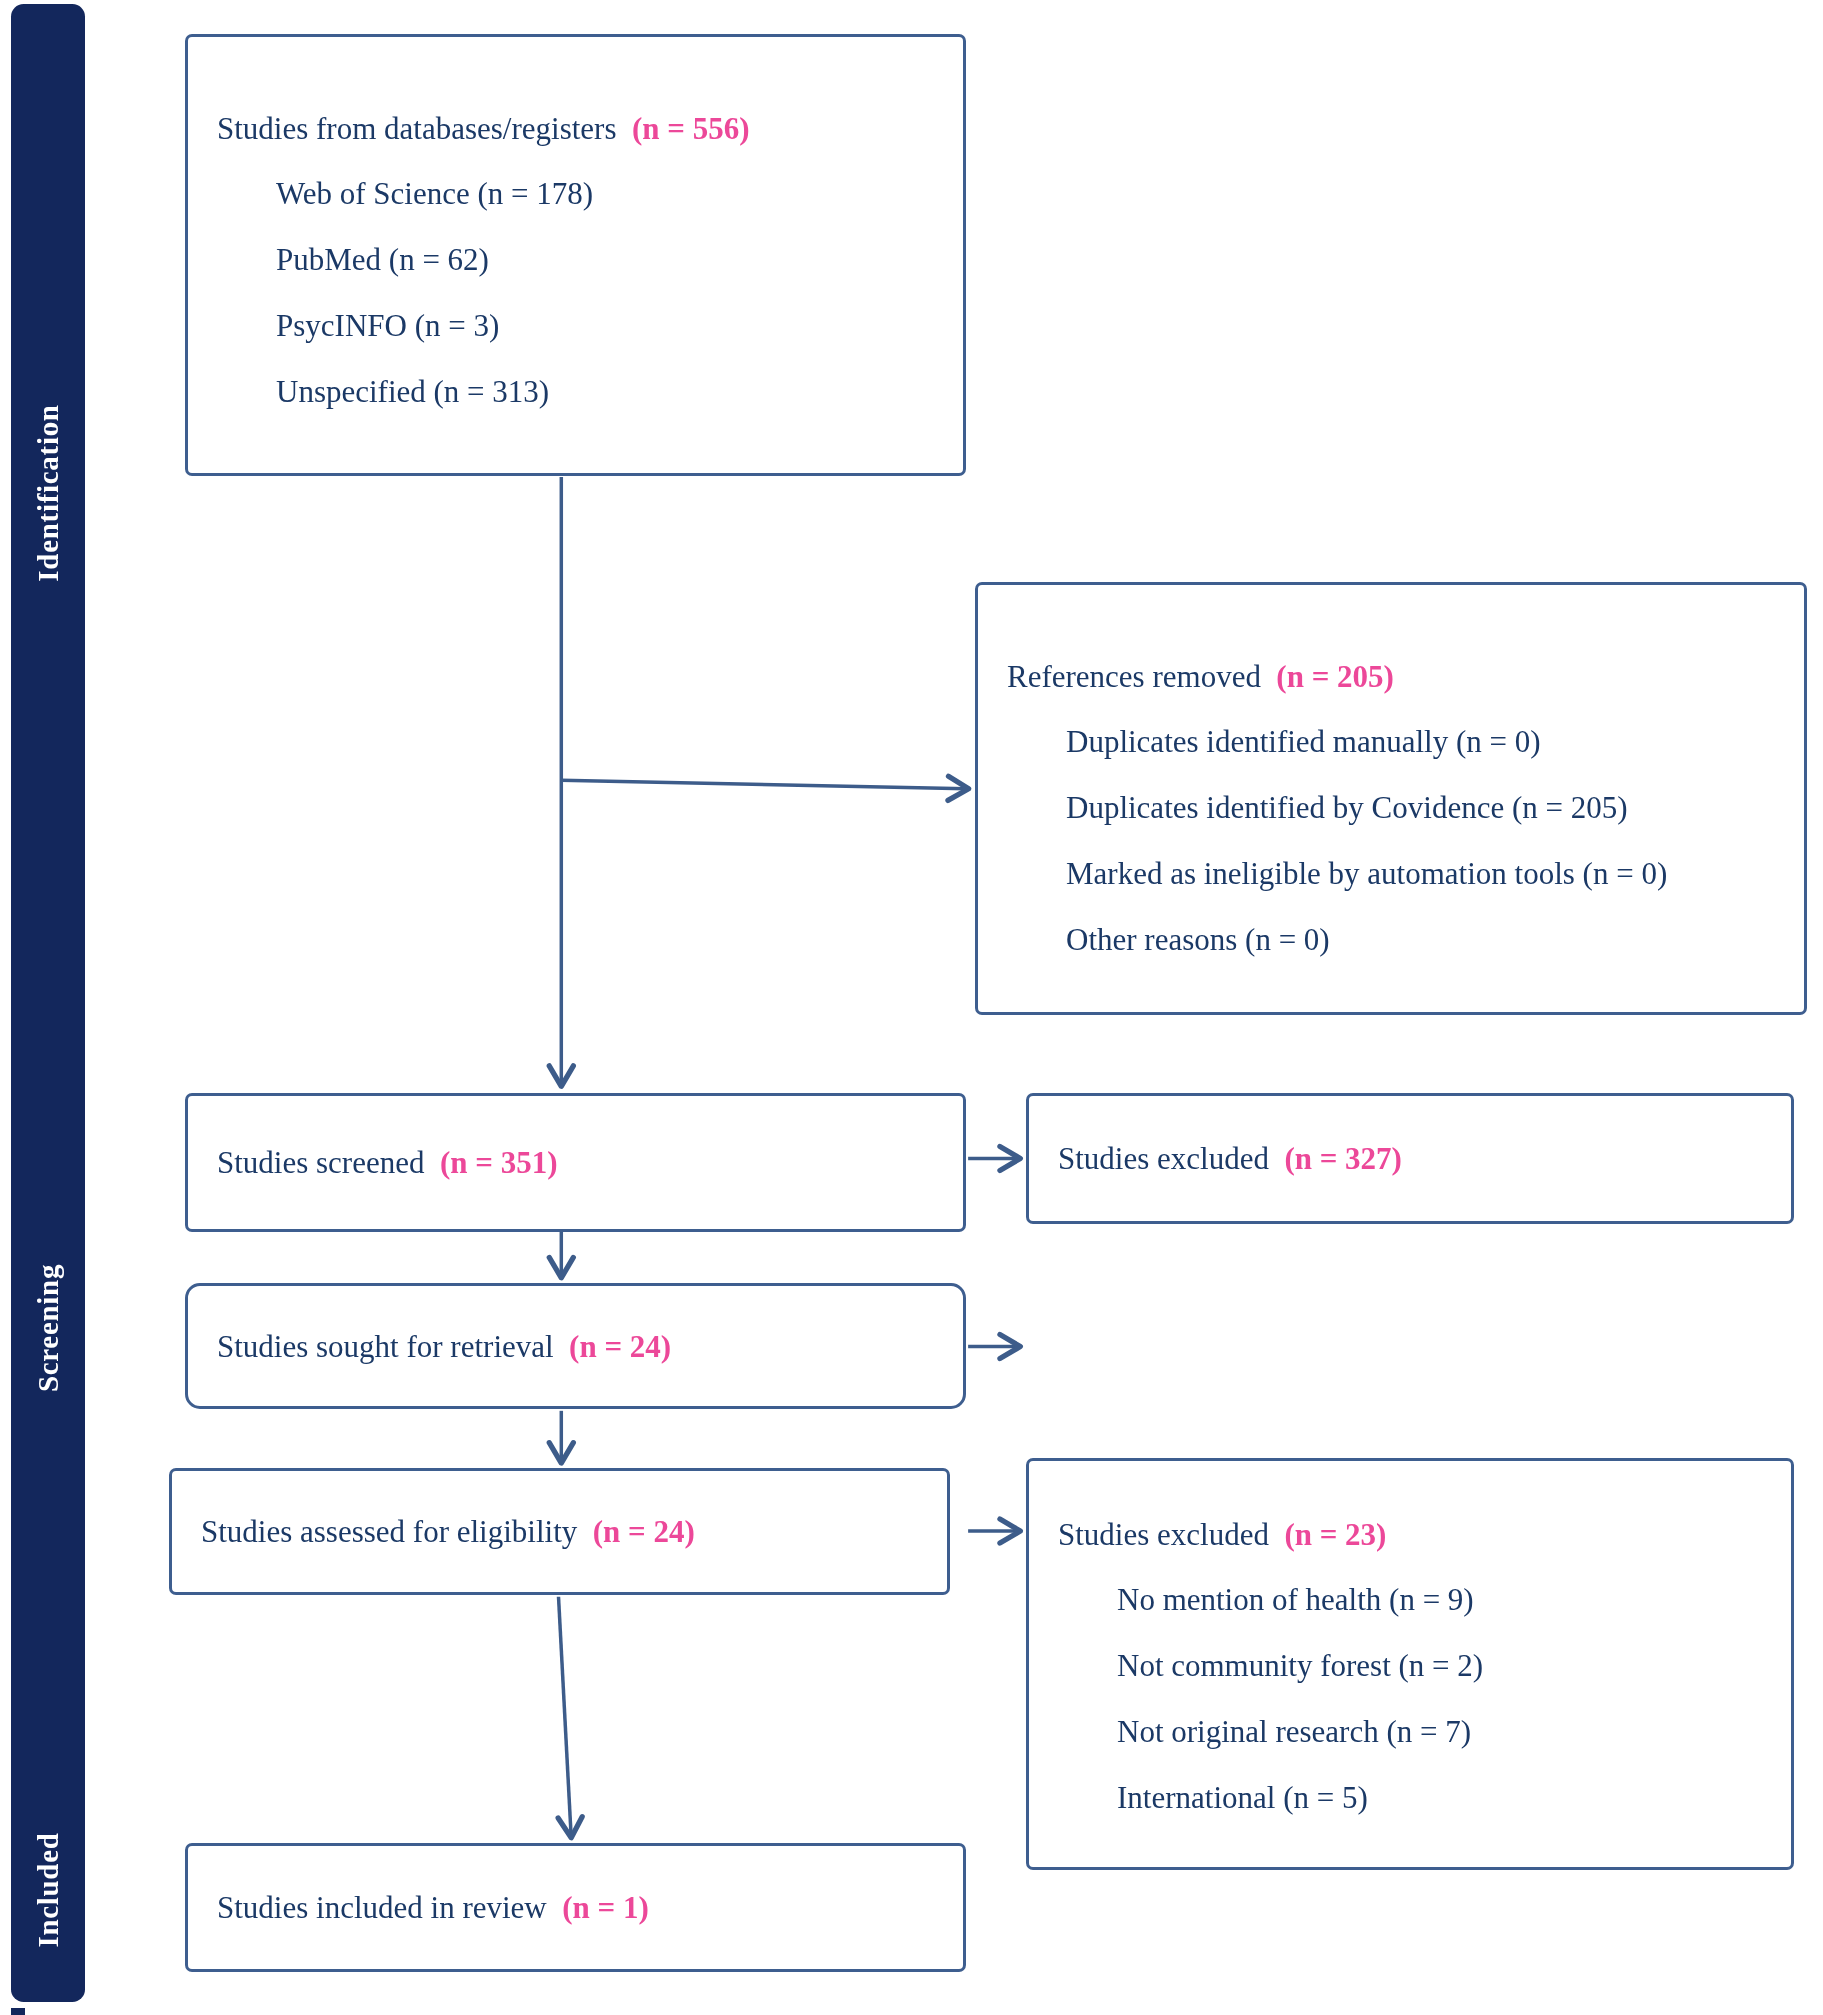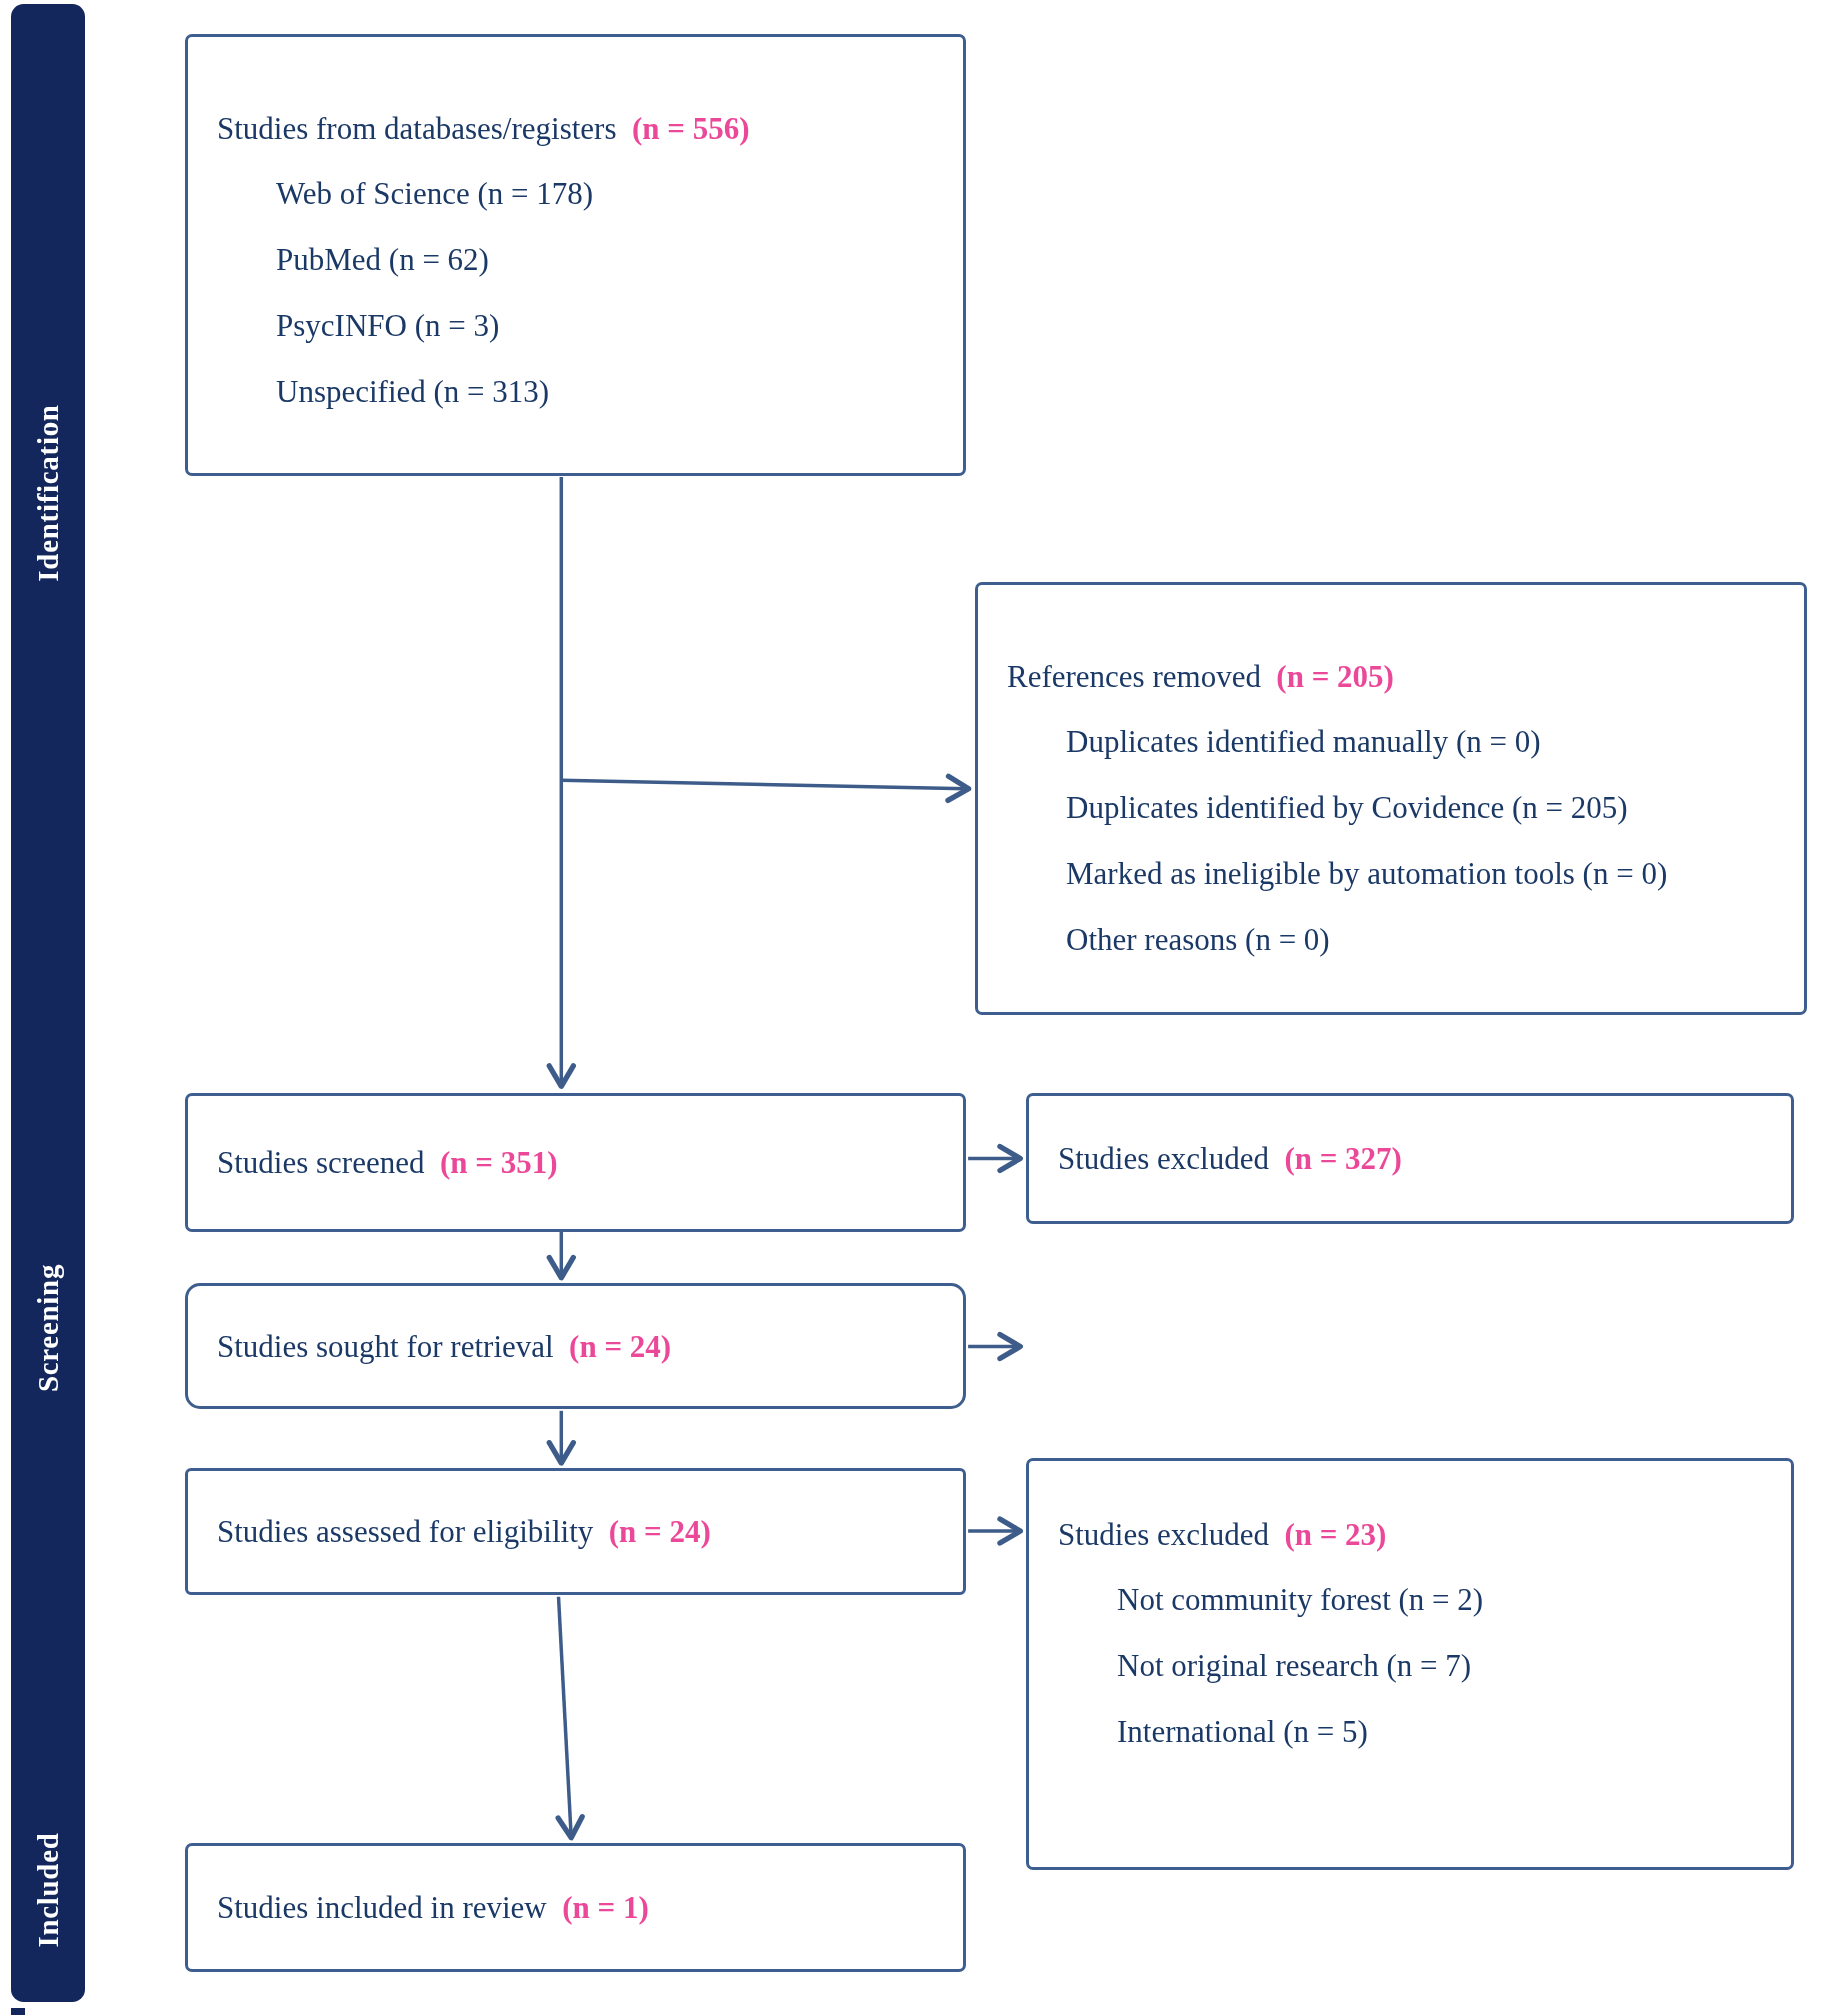--- a/index.html
+++ b/index.html
@@ -112,32 +112,33 @@
     </p>
   </section>
 
   <section class="box box-single" style="left:185px;top:1283px;width:781px;height:126px;border-radius:15px;">
     <p class="box-title">
       <span>Studies sought for retrieval</span>
       <span class="count">(n = 24)</span>
     </p>
   </section>
 
-  <section class="box box-single" style="left:185px;top:1468px;width:781px;height:127px;border-radius:6px;">
+  <section class="box box-single" style="left:169px;top:1468px;width:781px;height:127px;">
     <p class="box-title">
       <span>Studies assessed for eligibility</span>
       <span class="count">(n = 24)</span>
     </p>
   </section>
   <section class="box box-multi pad-lg" style="left:1026px;top:1458px;width:768px;height:412px;">
     <p class="box-title">
       <span>Studies excluded</span>
       <span class="count">(n = 23)</span>
     </p>
     <ul class="box-items">
+      <li>No mention of health (n = 9)</li>
       <li>Not community forest (n = 2)</li>
       <li>Not original research (n = 7)</li>
       <li>International (n = 5)</li>
     </ul>
   </section>
 
   <section class="box box-single" style="left:185px;top:1843px;width:781px;height:129px;">
     <p class="box-title">
       <span>Studies included in review</span>
       <span class="count">(n = 1)</span>

